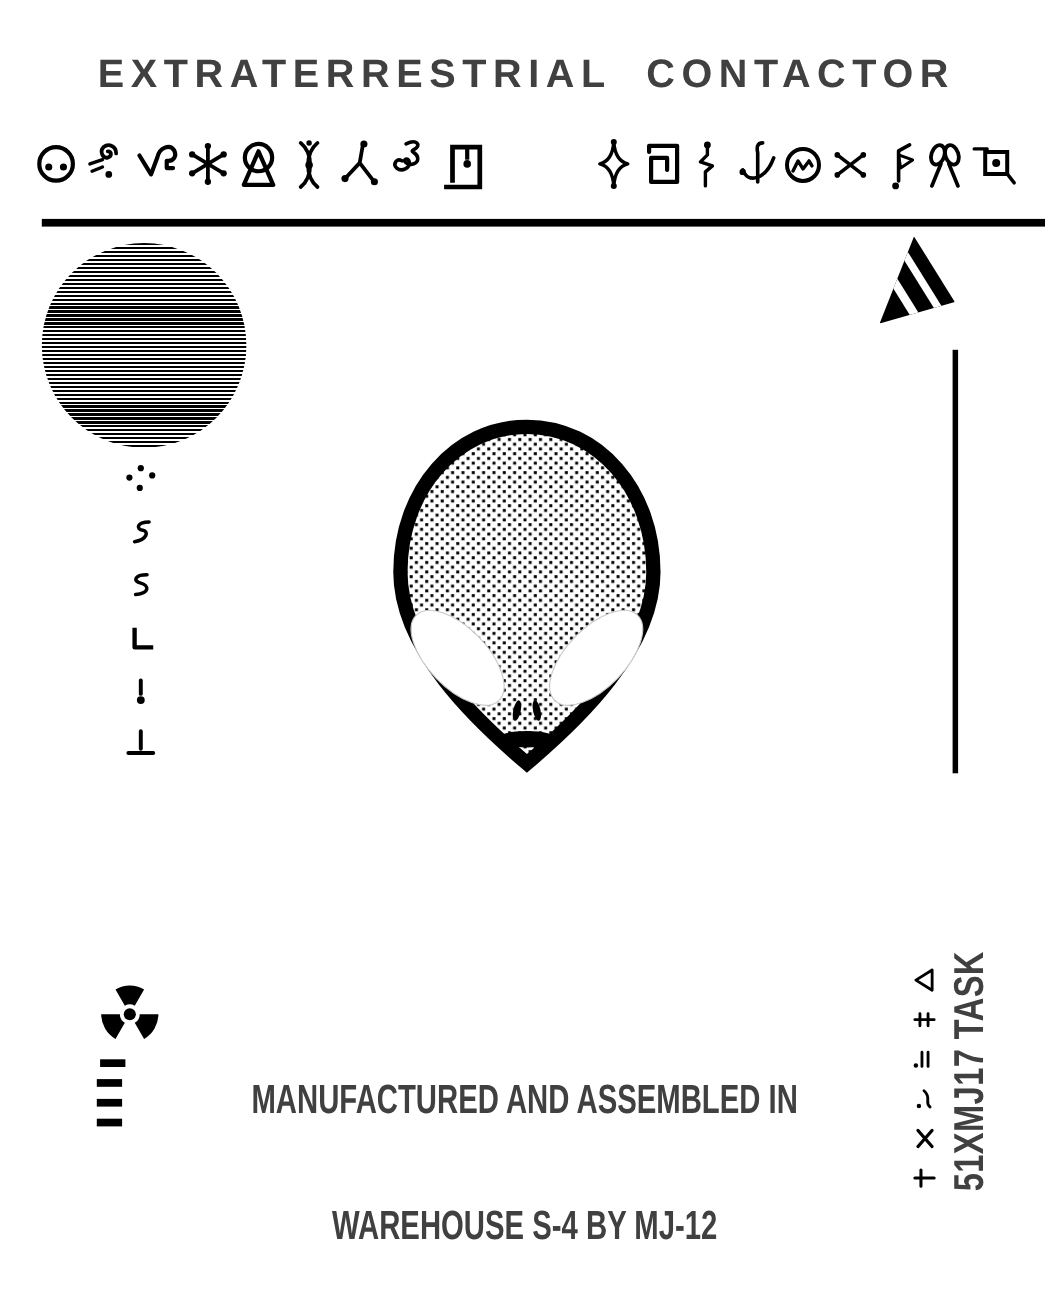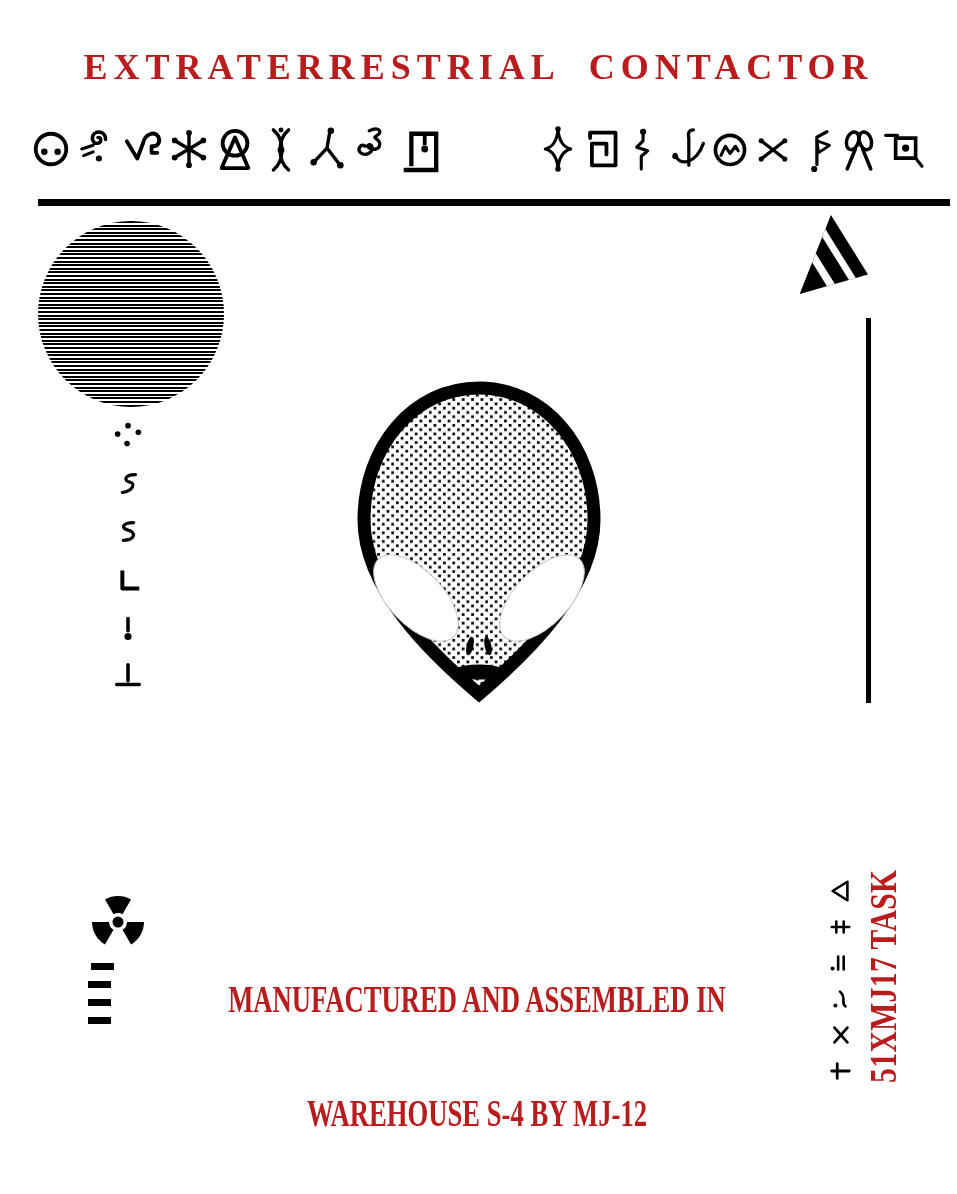--- a/index.html
+++ b/index.html
@@ -1,17 +1,17 @@
 <!DOCTYPE html>
 <html><head>
 <meta charset="utf-8">
 <style>
   html,body{margin:0;padding:0;background:#fff;}
   .canvas{position:relative;width:957px;height:1194px;background:#fff;overflow:hidden;
-          font-family:Liberation Serif, serif;color:#b91c1c;}
+          font-family:Liberation Sans, sans-serif;color:#404040;}
   .abs{position:absolute;}
   .title{top:46px;left:0;width:957px;text-align:center;font-size:36px;font-weight:700;
          letter-spacing:6px;white-space:pre;}
   .glyph-row{display:flex;align-items:center;}
   .row-left{top:122px;left:30px;gap:4px;}
   .row-right{top:122px;left:538px;gap:3px;}
   .glyph-row svg{display:block;}
   .divider{top:199px;left:38px;width:912px;height:7px;background:#000;}
   .scan-circle{top:221px;left:38px;width:186px;height:186px;border-radius:50%;
                background:repeating-linear-gradient(to bottom,#000 0 2px,#fff 2px 3.6px);}

